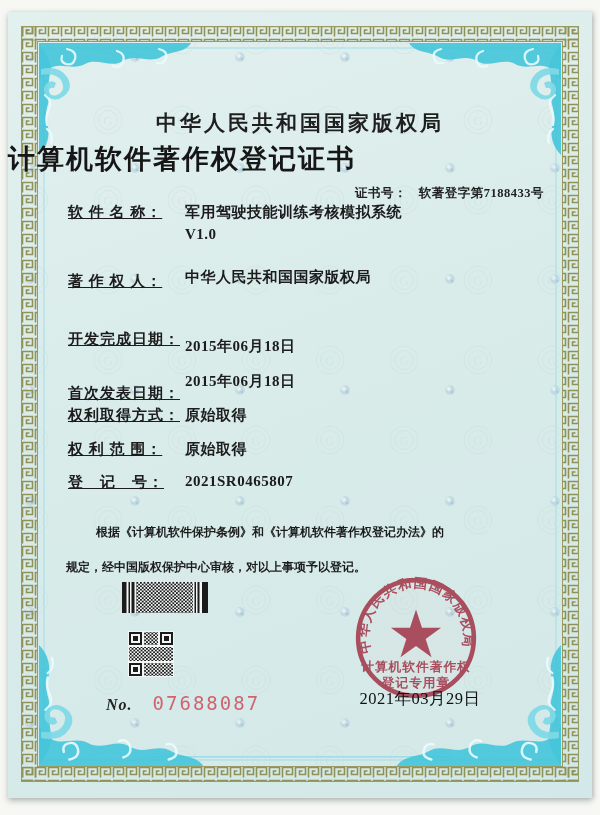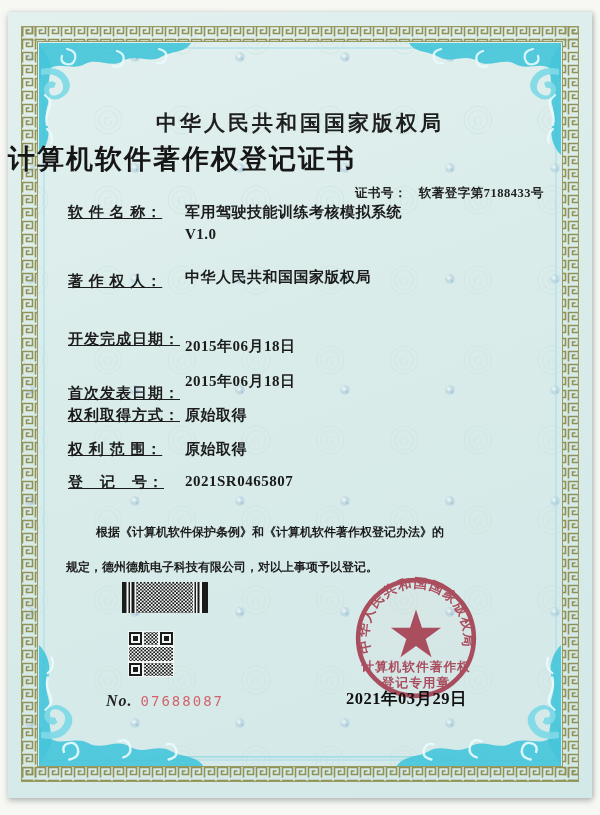--- a/index.html
+++ b/index.html
@@ -32,24 +32,24 @@
   .statement{
     position:absolute;left:58px;top:503px;width:478px;
     font-size:12px;font-weight:bold;color:#1c1c1c;line-height:35px;
     white-space:normal;
   }
   .statement .ind{display:inline-block;width:30px;}
   .serial{left:98px;top:680px;font-size:16px;color:#222;}
   .serial .no{font-weight:bold;letter-spacing:1px;font-style:italic;}
   .serial .num{
     font-family:"DejaVu Sans Mono","Liberation Mono",monospace;
-    color:#d2636e;letter-spacing:2px;font-size:14px;margin-left:4px;
-  }
-  .issuedate{left:329px;top:676px;width:130px;text-align:right;
-    font-size:16.5px;font-weight:bold;color:#101010;letter-spacing:.5px;z-index:6;}
+    color:#d2636e;letter-spacing:2px;font-size:19px;margin-left:16px;
+  }
+  .issuedate{left:347px;top:676px;width:130px;text-align:center;
+    font-size:16.5px;font-weight:normal;color:#101010;letter-spacing:.5px;z-index:6;}
   .sealwrap{position:absolute;left:342px;top:561px;width:132px;height:132px;z-index:5;
     opacity:.88;mix-blend-mode:multiply;}
   .embosswrap{position:absolute;left:67px;top:160px;width:106px;height:100px;opacity:.55;}
   .codewrap{position:absolute;}
 </style>
 </head>
 <body>
 
 <div class="paper">
 
@@ -139,21 +139,21 @@
     <span class="flabel" style="top:428px">权 利 范 围：</span>
     <span class="fvalue" style="top:428px">原始取得</span>
   </div>
   <div class="frow">
     <span class="flabel" style="top:461px">登　记　号：</span>
     <span class="fvalue" style="top:461px">2021SR0465807</span>
   </div>
 
   <div class="statement">
     <span><span class="ind"></span><span>根据《计算机软件保护条例》和《计算机软件著作权登记办法》的</span></span><br>
-    <span>规定，德州德航电子科技有限公司，对以上事项予以登记。</span>
+    <span>规定，经中国版权保护中心审核，对以上事项予以登记。</span>
   </div>
 
   <div class="codewrap" style="left:114px;top:570px">
     <svg width="86" height="31" viewBox="0 0 86 31">
       <defs>
         <pattern id="cb" width="3.6" height="3.4" patternUnits="userSpaceOnUse">
           <rect width="1.8" height="1.7" fill="#1b1b1b"></rect>
           <rect x="1.8" y="1.7" width="1.8" height="1.7" fill="#1b1b1b"></rect>
         </pattern>
       </defs>

